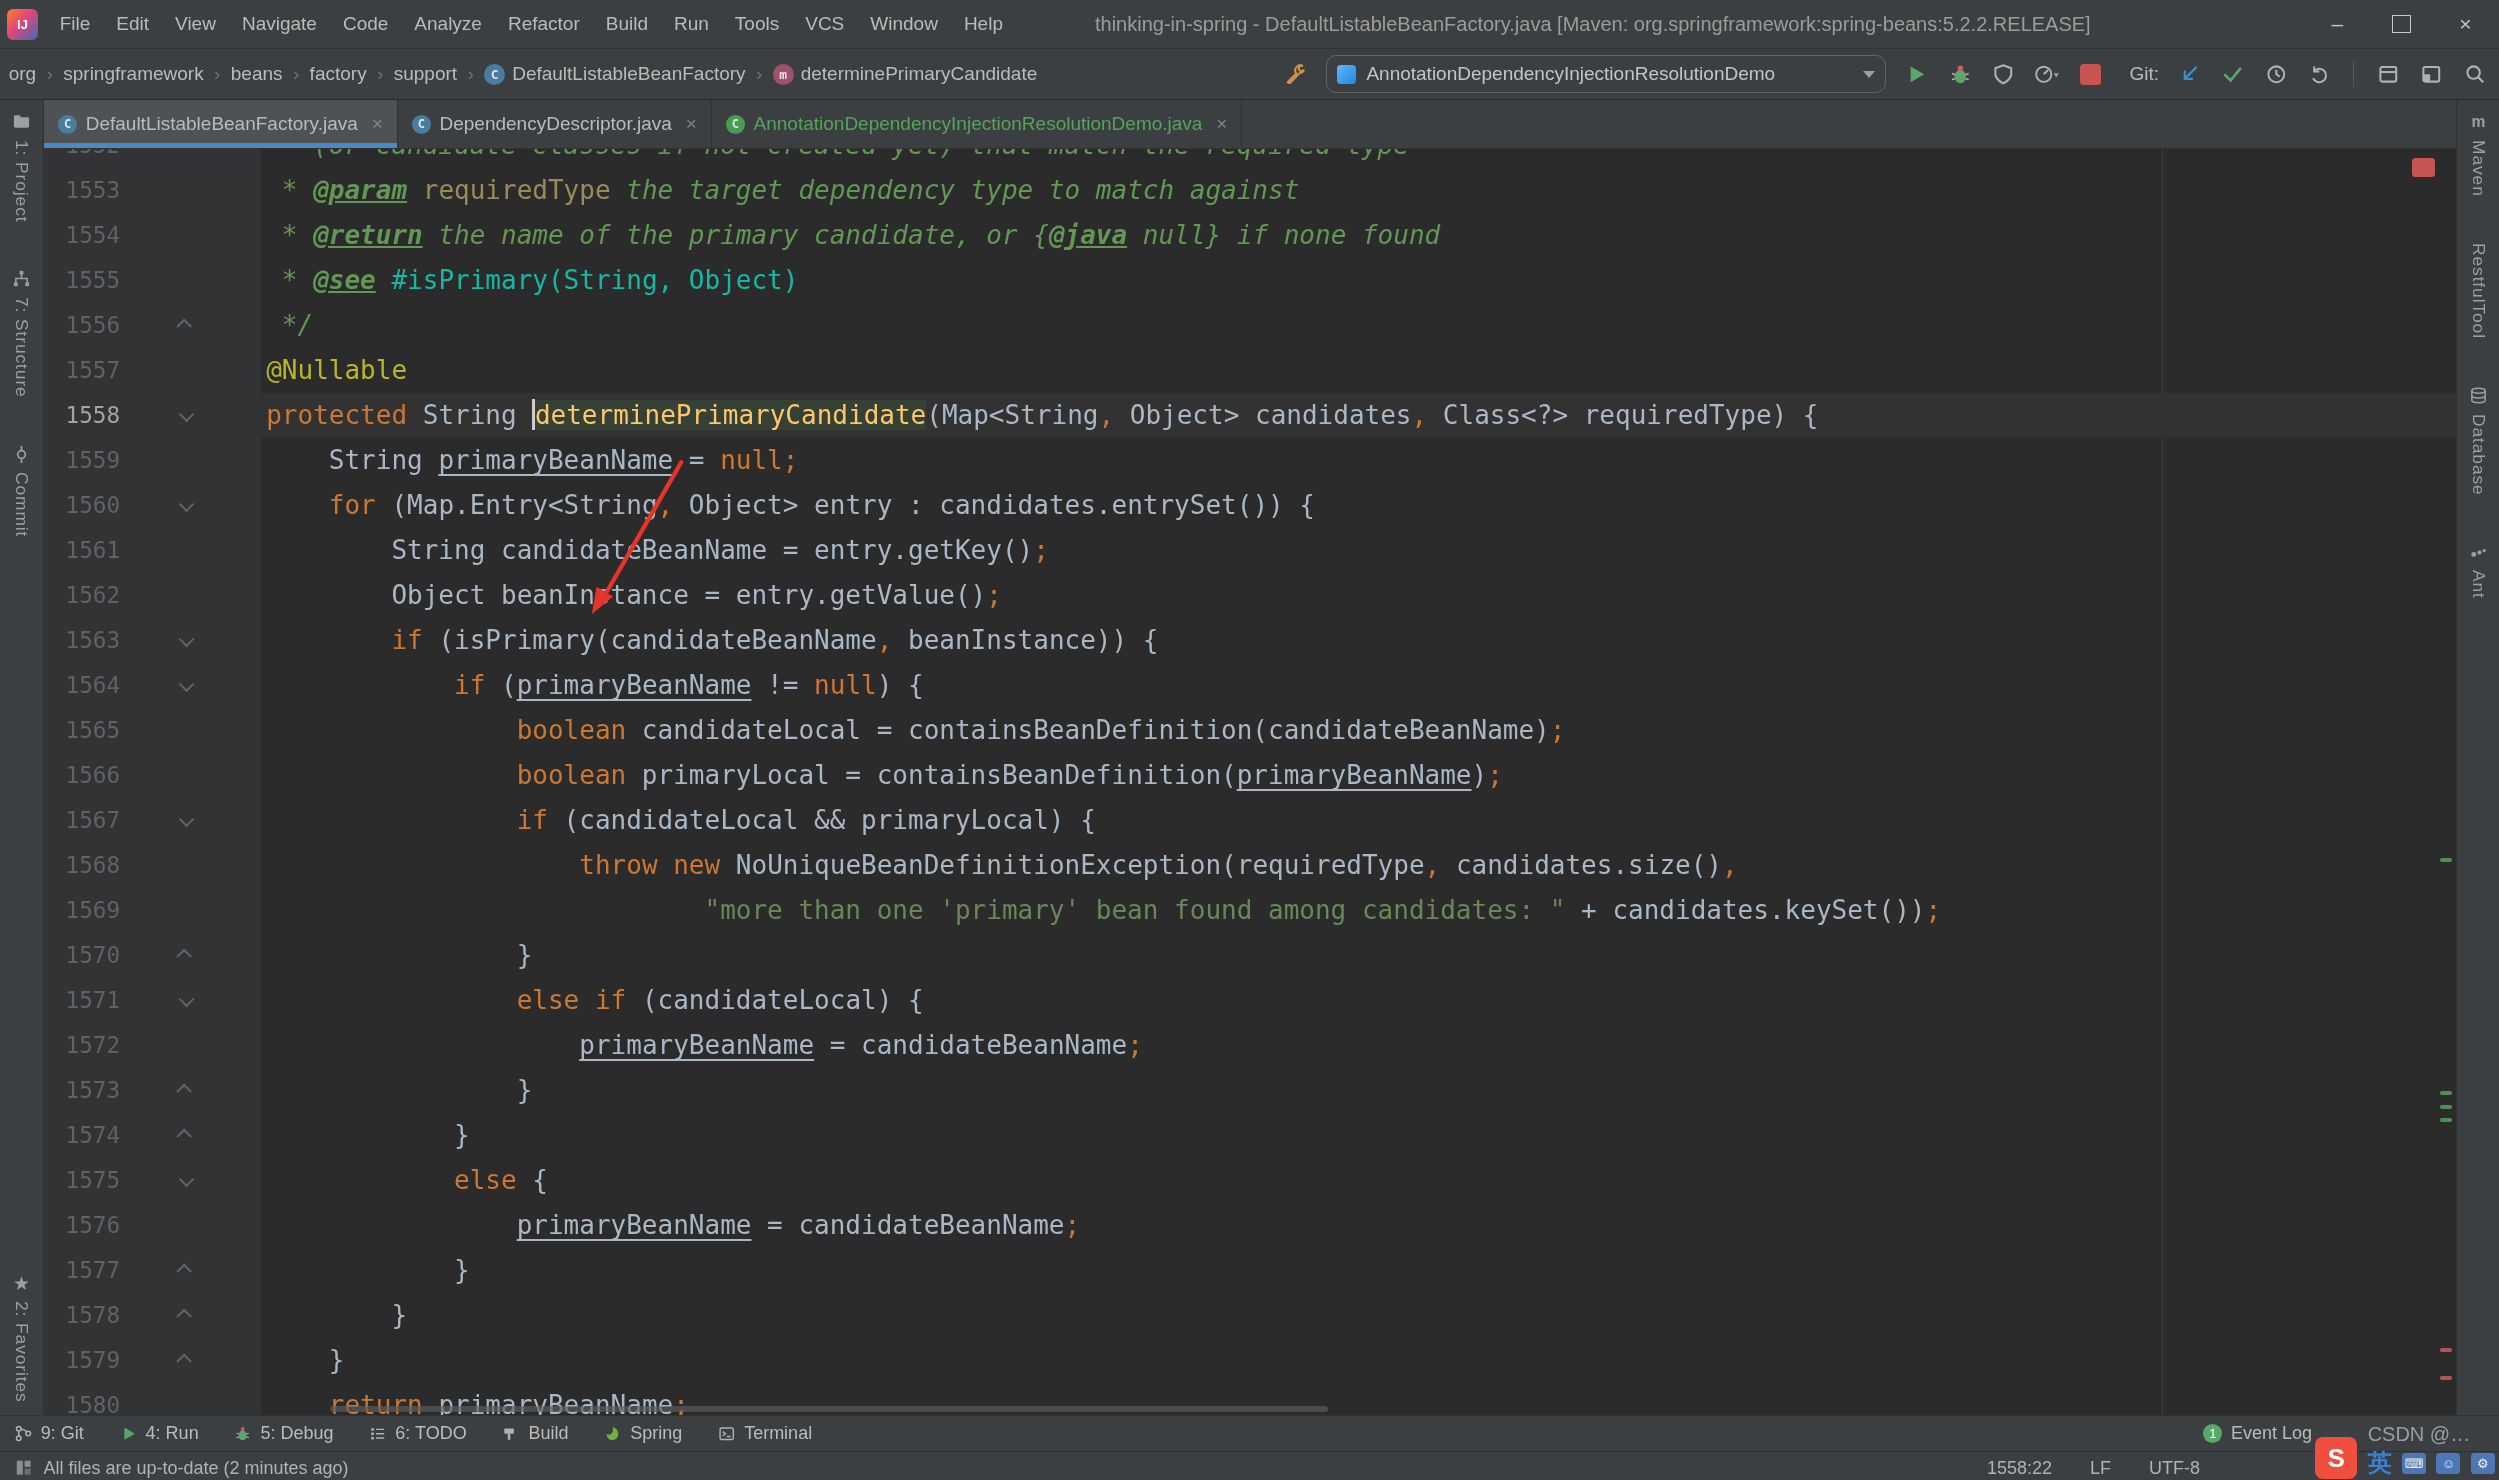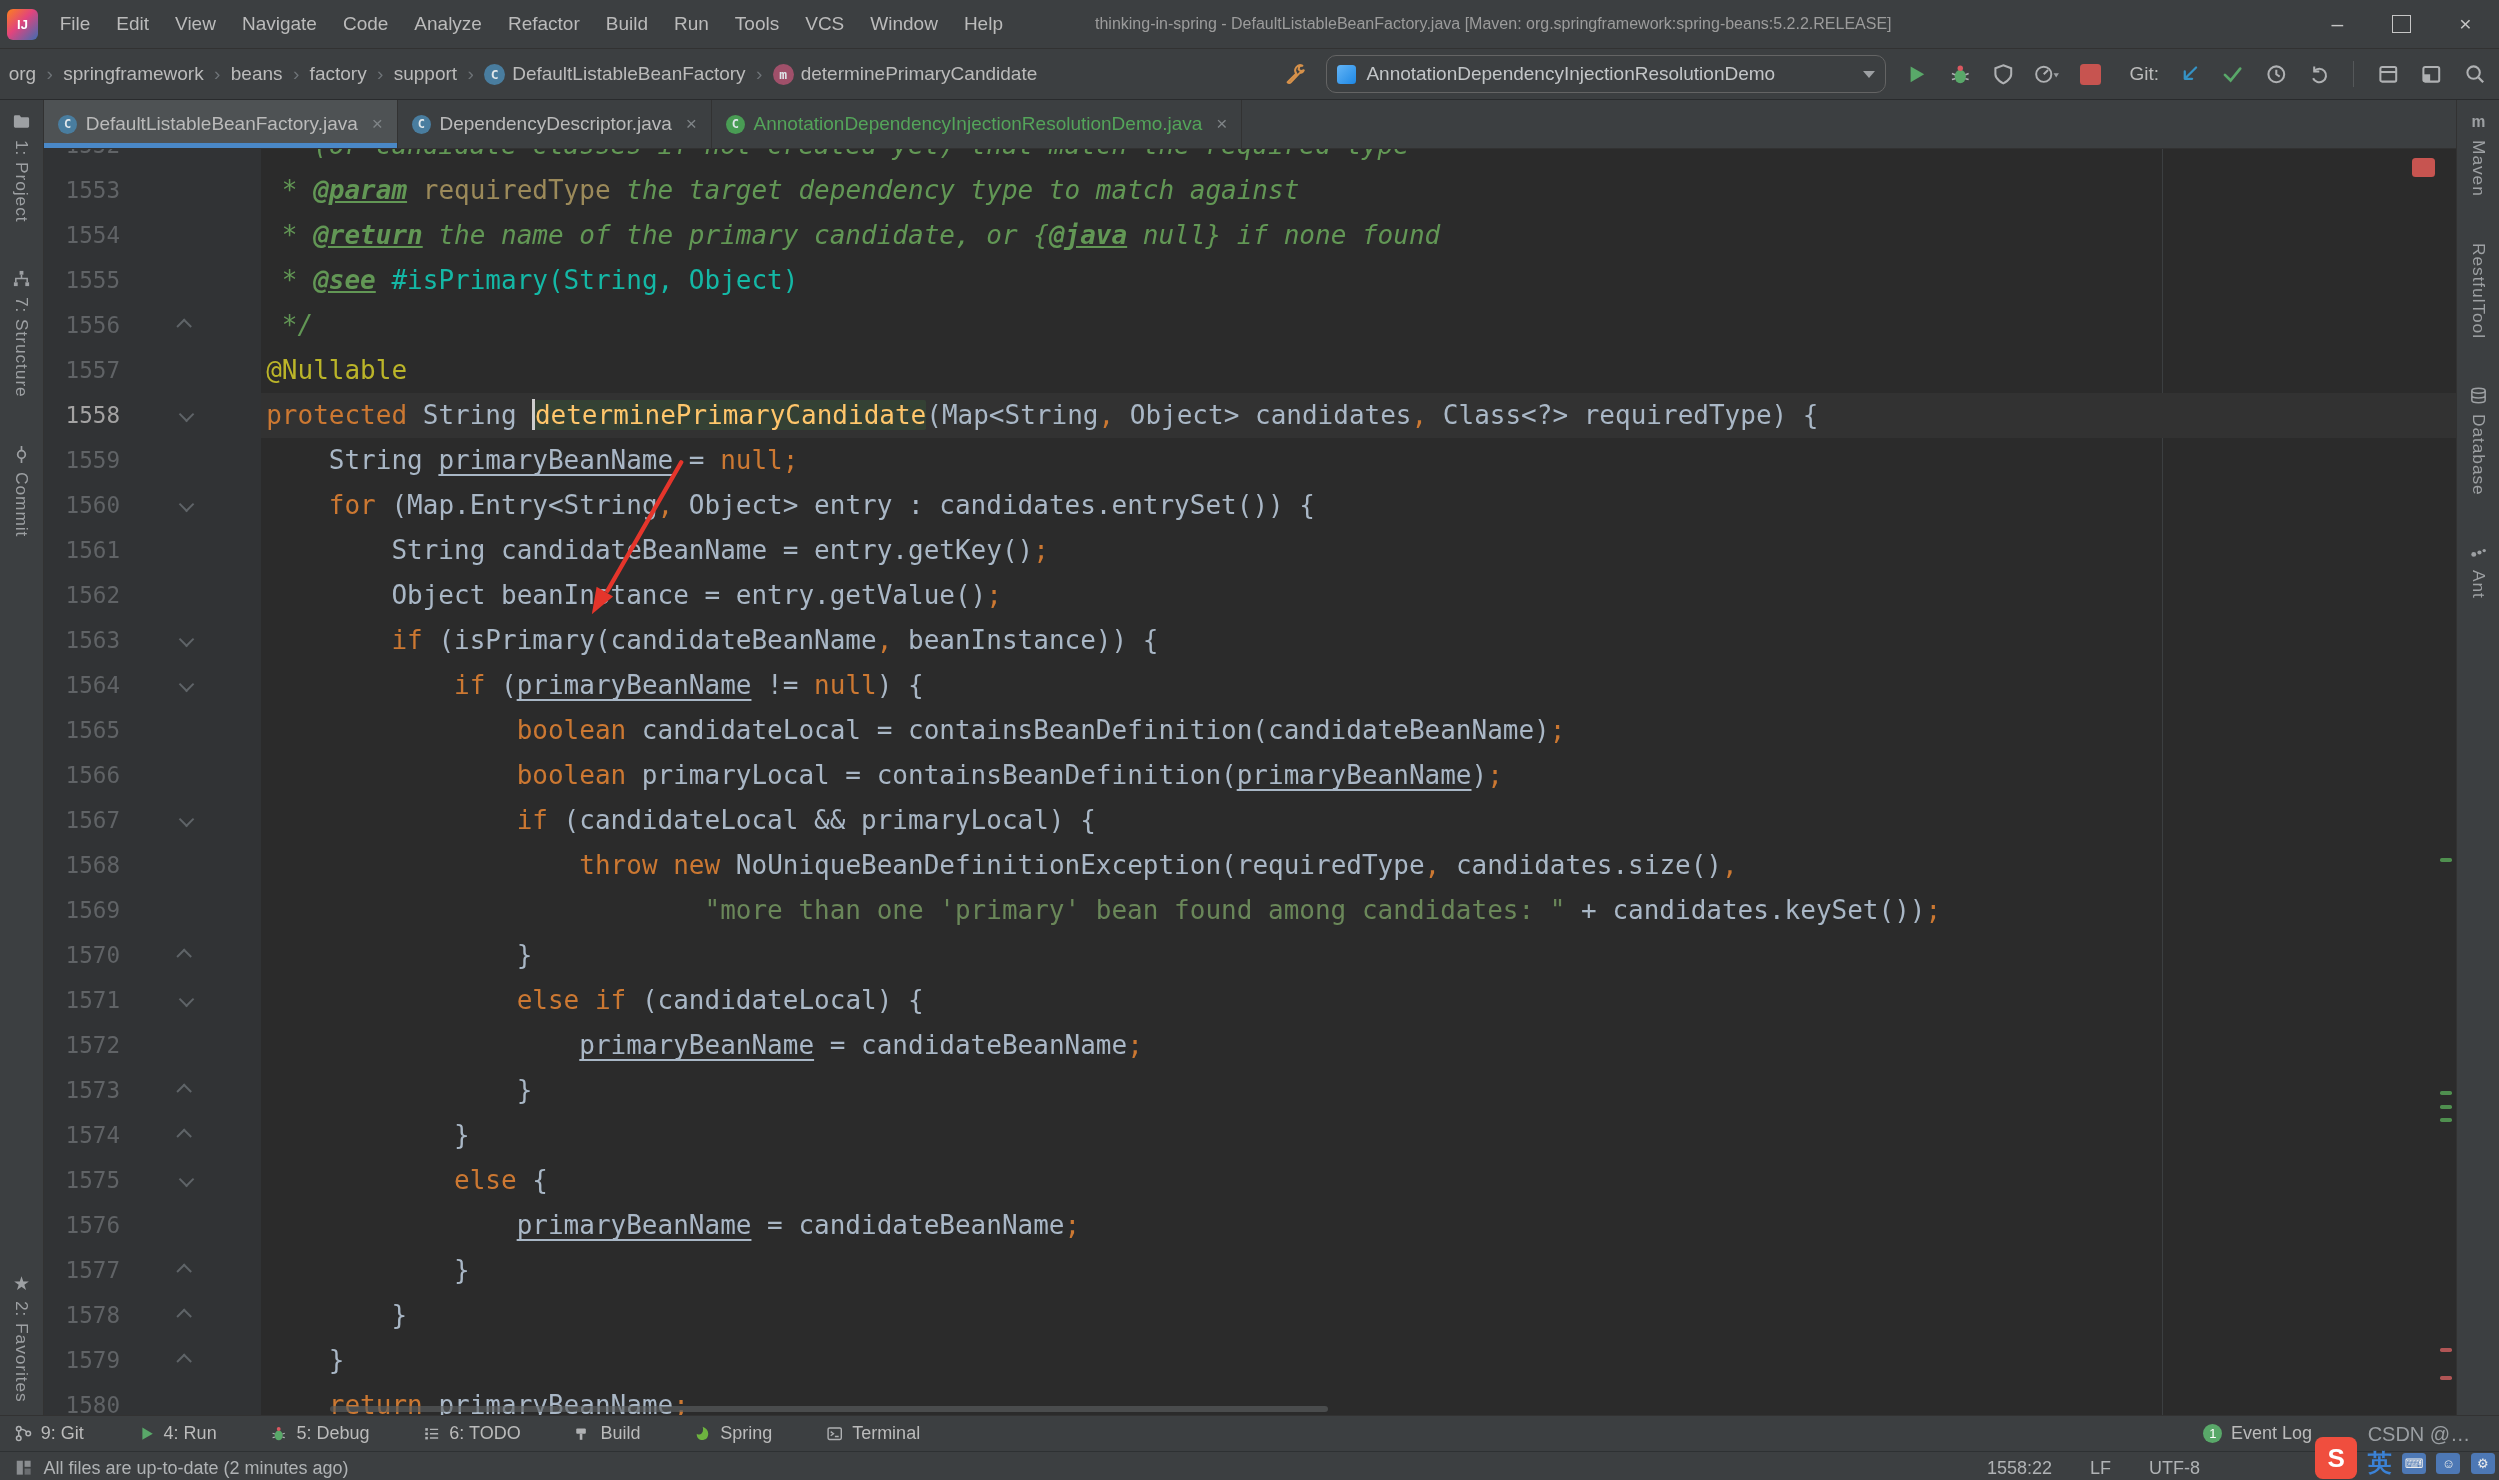--- a/index.html
+++ b/index.html
@@ -6,21 +6,21 @@
   .app{position:relative;width:2500px;height:1481px;background:#2b2b2b;overflow:hidden;
        font-family:"Liberation Sans",sans-serif;color:#bbbbbb;-webkit-font-smoothing:antialiased}
 
   
   .titlebar{height:48px;background:#3c3f41;display:flex;align-items:center;position:relative;border-bottom:0.9px solid #323232}
   .ide-logo{width:31px;height:31px;margin:0 8.7px 0 7px;border-radius:6px;
             background:linear-gradient(135deg,#fc801d 0%,#e1447d 45%,#3c6eb4 100%);
             color:#fff;font-size:13px;font-weight:bold;display:flex;align-items:center;justify-content:center}
   .menu-bar{display:flex;align-items:center;height:100%}
   .menu-item{padding:0 13px;font-size:19px;color:#bbbbbb;line-height:48px;cursor:default}
-  .win-title{position:absolute;left:1095px;top:0;line-height:48px;font-size:16px;color:#9c9c9c;white-space:nowrap}
+  .win-title{position:absolute;left:1095px;top:0;line-height:48px;font-size:20px;color:#9c9c9c;white-space:nowrap}
   .win-controls{margin-left:auto;display:flex;align-items:center;gap:40px;padding-right:22.6px;z-index:3}
   .win-btn{width:24px;height:24px;display:flex;align-items:center;justify-content:center;color:#c6c6c6;font-size:21px}
   .win-max{width:17.4px;height:15.6px;border:1.7px solid #c6c6c6}
 
   
   .toolbar2{height:50px;background:#3c3f41;border-bottom:0.9px solid #292b2d;display:flex;align-items:center;padding:0 12px 0 8.7px;font-size:19px}
   .crumbs{display:flex;align-items:center;gap:8.7px;white-space:nowrap}
   .crumb{display:flex;align-items:center;gap:7px;color:#bbbbbb}
   .crumb-sep{color:#6e7377;margin:0 1.7px}
   .cicon{display:inline-flex;width:21px;height:21px;border-radius:50%;color:#dfe6ea;font-size:13px;font-weight:bold;
@@ -80,21 +80,21 @@
   .t-hl{color:#ffc66b;background:#344134;border-radius:1.7px}
   .t-caret{display:inline-block;width:2.6px;height:31px;background:#cdcdcd;vertical-align:-6px}
 
   .margin-line{position:absolute;top:0;bottom:0;left:2118px;width:0.9px;background:#3c3f41}
   .arrow-layer{position:absolute;inset:0;pointer-events:none;z-index:5}
   .insp-badge{position:absolute;top:8.7px;right:21px;width:22.6px;height:19px;background:#c75450;border-radius:3.5px;z-index:4}
   .stripe-mark{position:absolute;right:4.3px;width:12px;height:4.3px;border-radius:1.7px;z-index:4}
   .hscroll{position:absolute;bottom:2.6px;left:286px;width:998px;height:6px;background:#5a5d5f;border-radius:3.5px;opacity:.65;z-index:4}
 
   
-  .bottombar{height:35px;background:#3c3f41;border-top:0.9px solid #323232;display:flex;align-items:center;font-size:18px;padding:0 14px;gap:53px}
+  .bottombar{height:35px;background:#3c3f41;border-top:0.9px solid #323232;display:flex;align-items:center;font-size:18px;padding:0 14px;gap:35px}
   .bb-item{display:flex;align-items:center;gap:7.8px;color:#bbbbbb;white-space:nowrap}
   .bb-right{margin-left:auto;display:flex;align-items:center;gap:8.7px;padding-right:174px}
   .ev-badge{width:19px;height:19px;border-radius:50%;background:#59a869;color:#fff;font-size:13px;display:flex;align-items:center;justify-content:center}
 
   .statusbar{height:32px;background:#3c3f41;border-top:0.9px solid #2e3133;display:flex;align-items:center;font-size:18px;color:#b0b3b5;padding:0 14px;position:relative}
   .sb-left{display:flex;align-items:center;gap:10.4px}
   .sb-right{margin-left:auto;display:flex;align-items:center;gap:38px;padding-right:286px}
 
   .watermark{position:absolute;right:5.2px;bottom:1.7px;z-index:20;display:flex;align-items:flex-end;gap:10.4px}
   .wm-logo{width:42px;height:42px;border-radius:7.8px;background:#f04e3e;color:#fff;font-weight:bold;font-size:26px;

